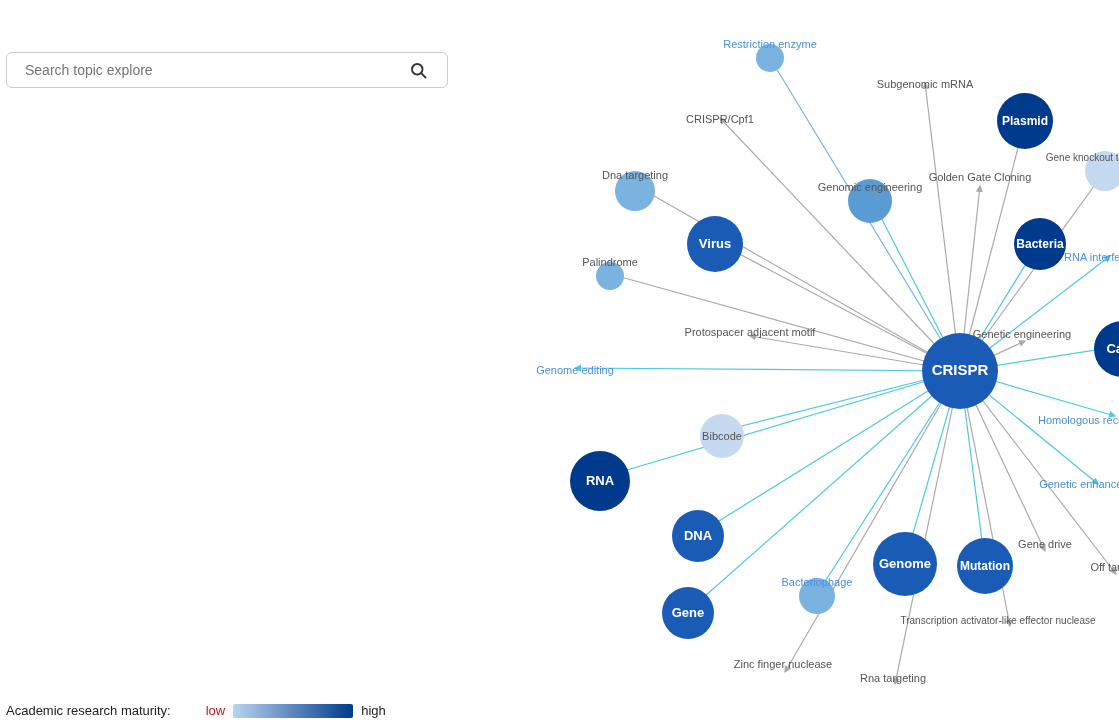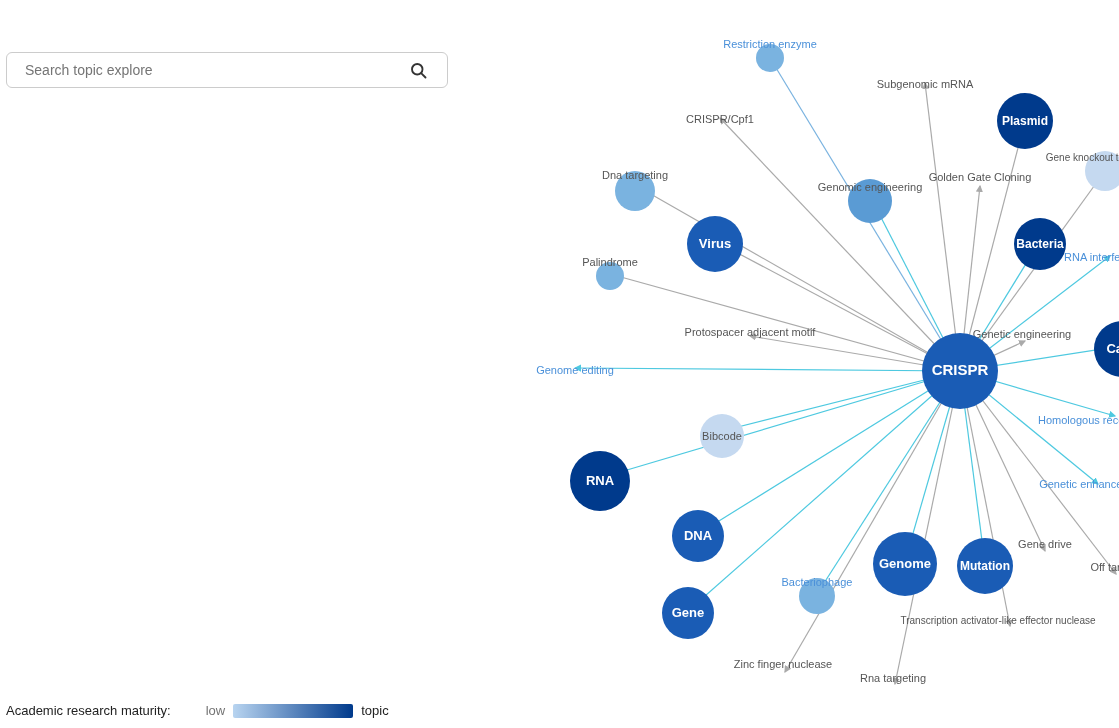--- a/index.html
+++ b/index.html
@@ -234,16 +234,16 @@
 
     <text x="443" y="666" text-anchor="middle" font-size="11" fill="#555" font-family="Segoe UI,Arial,sans-serif">Rna targeting</text>
 
     <circle cx="510" cy="355" r="38" fill="#1a5cb5"></circle>
     <text x="510" y="359" text-anchor="middle" font-size="15" fill="#fff" font-family="Segoe UI,Arial,sans-serif" font-weight="bold">CRISPR</text>
   </svg>
 </div>
 
 <div id="legend-area">
   <span>Academic research maturity:</span>
-  <span style="font-size:13px; color:#737373;padding-left:27px;">low</span>
+  <span style="font-size:13px; color:#b91c1c;padding-left:27px;">low</span>
   <div id="legend-gradient"></div>
-  <span style="font-size:13px; color:#222;">topic</span>
+  <span style="font-size:13px; color:#222;">high</span>
 </div>
 
 </body></html>

